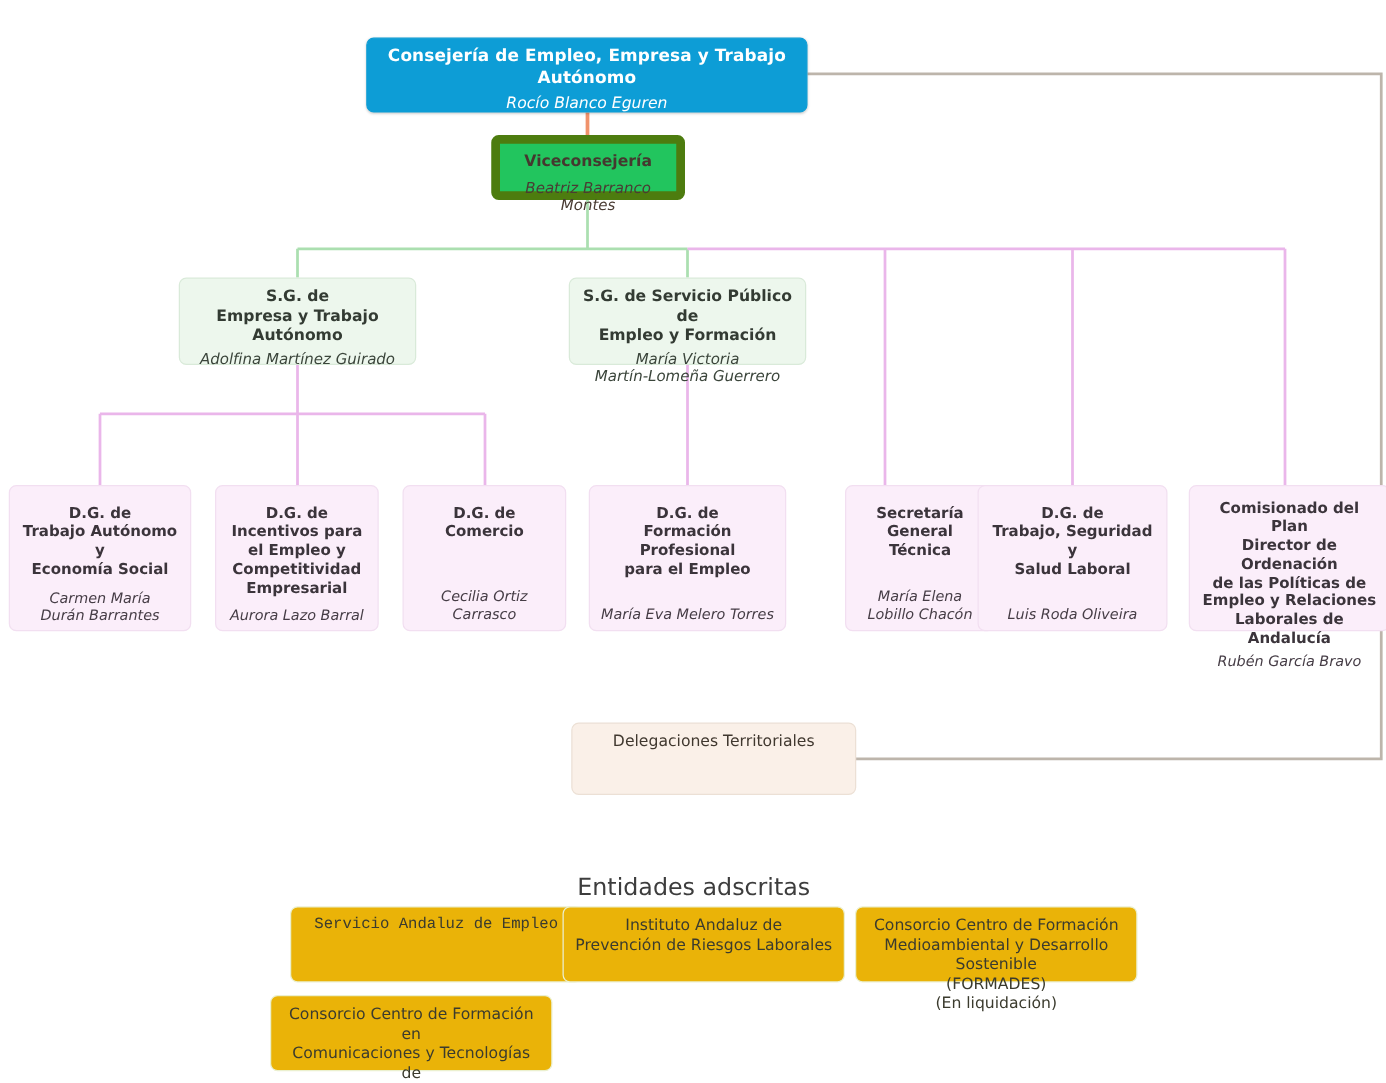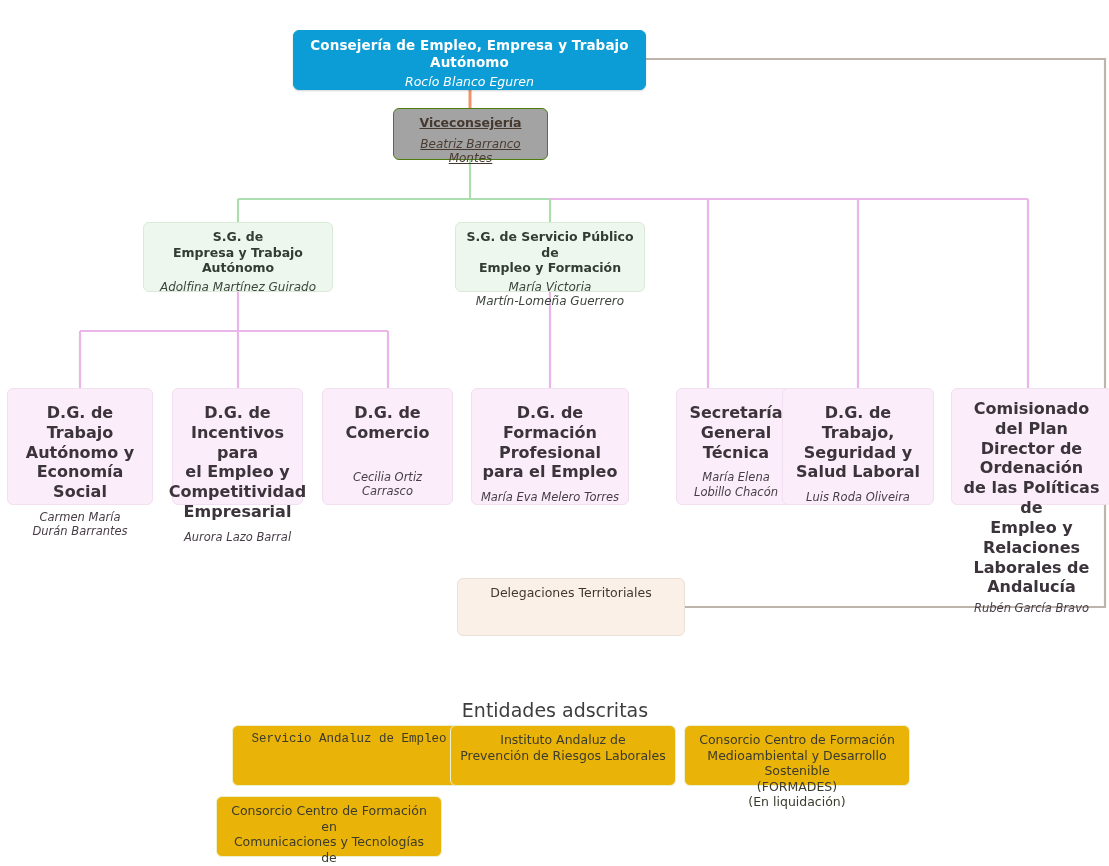--- a/index.html
+++ b/index.html
@@ -53,24 +53,23 @@
     background: #0d9dd6;
     border: 1px solid #0d9dd6;
     color: #ffffff;
     box-shadow: 0 1px 2px rgba(0,0,0,0.18);
   }
   .node-root .title { font-size: 13.5px; letter-spacing: .1px; }
   .node-root .person { font-size: 12.5px; margin-top: 4px; }
 
   
   .node-vice {
-    background: #a3a3a3;
-    border: 1px solid #4d7c0f;
+    background: #22c55e;
+    border: 7px solid #4d7c0f;
     color: #45382f;
-    text-decoration: underline;
   }
   .node-vice .title { font-size: 12.5px; }
   .node-vice .person { font-size: 12px; margin-top: 6px; color: #4a3c33; }
 
   
   .node-sg {
     background: #edf7ed;
     border: 1px solid #d9ead9;
     color: #333b33;
   }
@@ -78,21 +77,21 @@
   .node-sg .person { font-size: 12px; margin-top: 4px; color: #3b453b; }
 
   
   .node-dg {
     background: #fbeefa;
     border: 1px solid #f2dff1;
     color: #3b343b;
     justify-content: flex-start;
     padding-top: 14px;
   }
-  .node-dg .title { font-size: 16px; text-align: center; }
+  .node-dg .title { font-size: 12px; text-align: center; }
   .node-dg .person { font-size: 11.5px; color: #463d46; }
   .node-dg .spacer { flex: 1 1 auto; min-height: 8px; }
 
   
   .node-deleg {
     background: #faf0e8;
     border: 1px solid #ece0d5;
     color: #40382f;
   }
   .node-deleg .title { font-weight: normal; font-size: 12.5px; }

